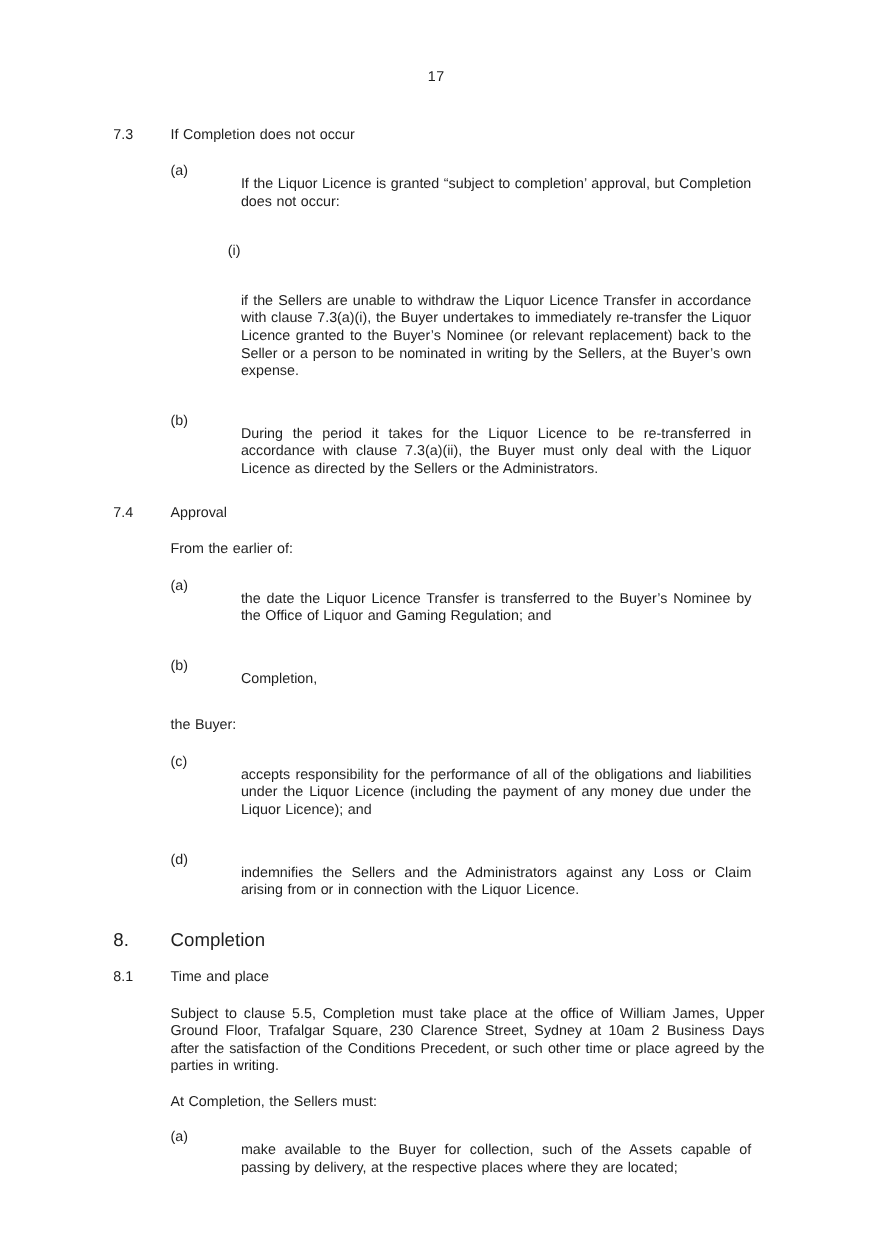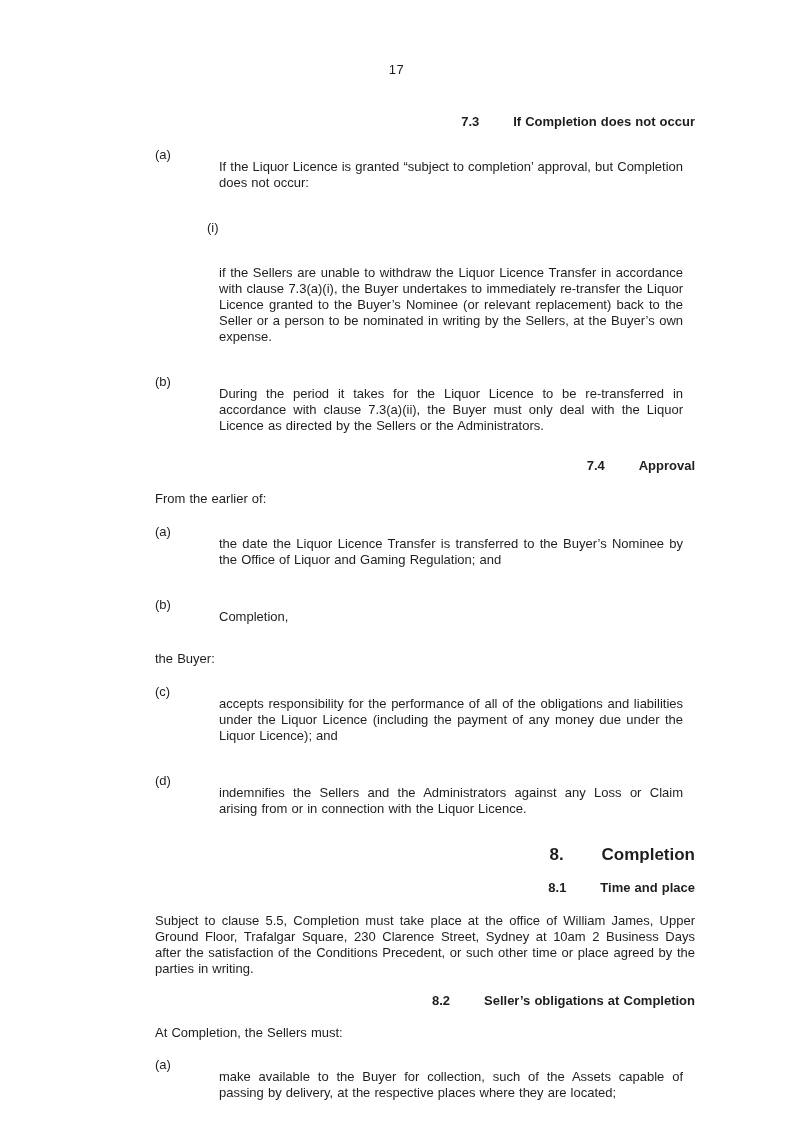--- a/index.html
+++ b/index.html
@@ -23,22 +23,21 @@
   }
   .pagenum {
     text-align: center;
     margin: 0 0 36px 0;
     letter-spacing: 0.5px;
   }
   
   .hrow {
     display: flex;
     margin: 0 98px 17px 103px;
-    font-weight: 700;
-    justify-content: flex-end;
+    font-weight: 400;
   }
   .hrow .num {
     width: 52px;
     flex: none;
   }
   .hrow.h1 {
     font-size: 17px;
     line-height: 20px;
     margin-bottom: 15px;
   }
@@ -135,24 +134,20 @@
     <span class="title">Completion</span>
   </div>
 
   <div class="hrow">
     <span class="num">8.1</span>
     <span class="title">Time and place</span>
   </div>
 
   <p class="para mb16">Subject to clause 5.5, Completion must take place at the office of William James, Upper Ground Floor, Trafalgar Square, 230 Clarence Street, Sydney at 10am 2 Business Days after the satisfaction of the Conditions Precedent, or such other time or place agreed by the parties in writing.</p>
 
-  <div class="hrow mb16">
-    <span class="num">8.2</span>
-    <span class="title">Seller’s obligations at Completion</span>
-  </div>
 
   <p class="para mb16">At Completion, the Sellers must:</p>
 
   <div class="item">
     <span class="lbl">(a)</span>
     <p class="txt">make available to the Buyer for collection, such of the Assets capable of passing by delivery, at the respective places where they are located;</p>
   </div>
 
 </div>
 

